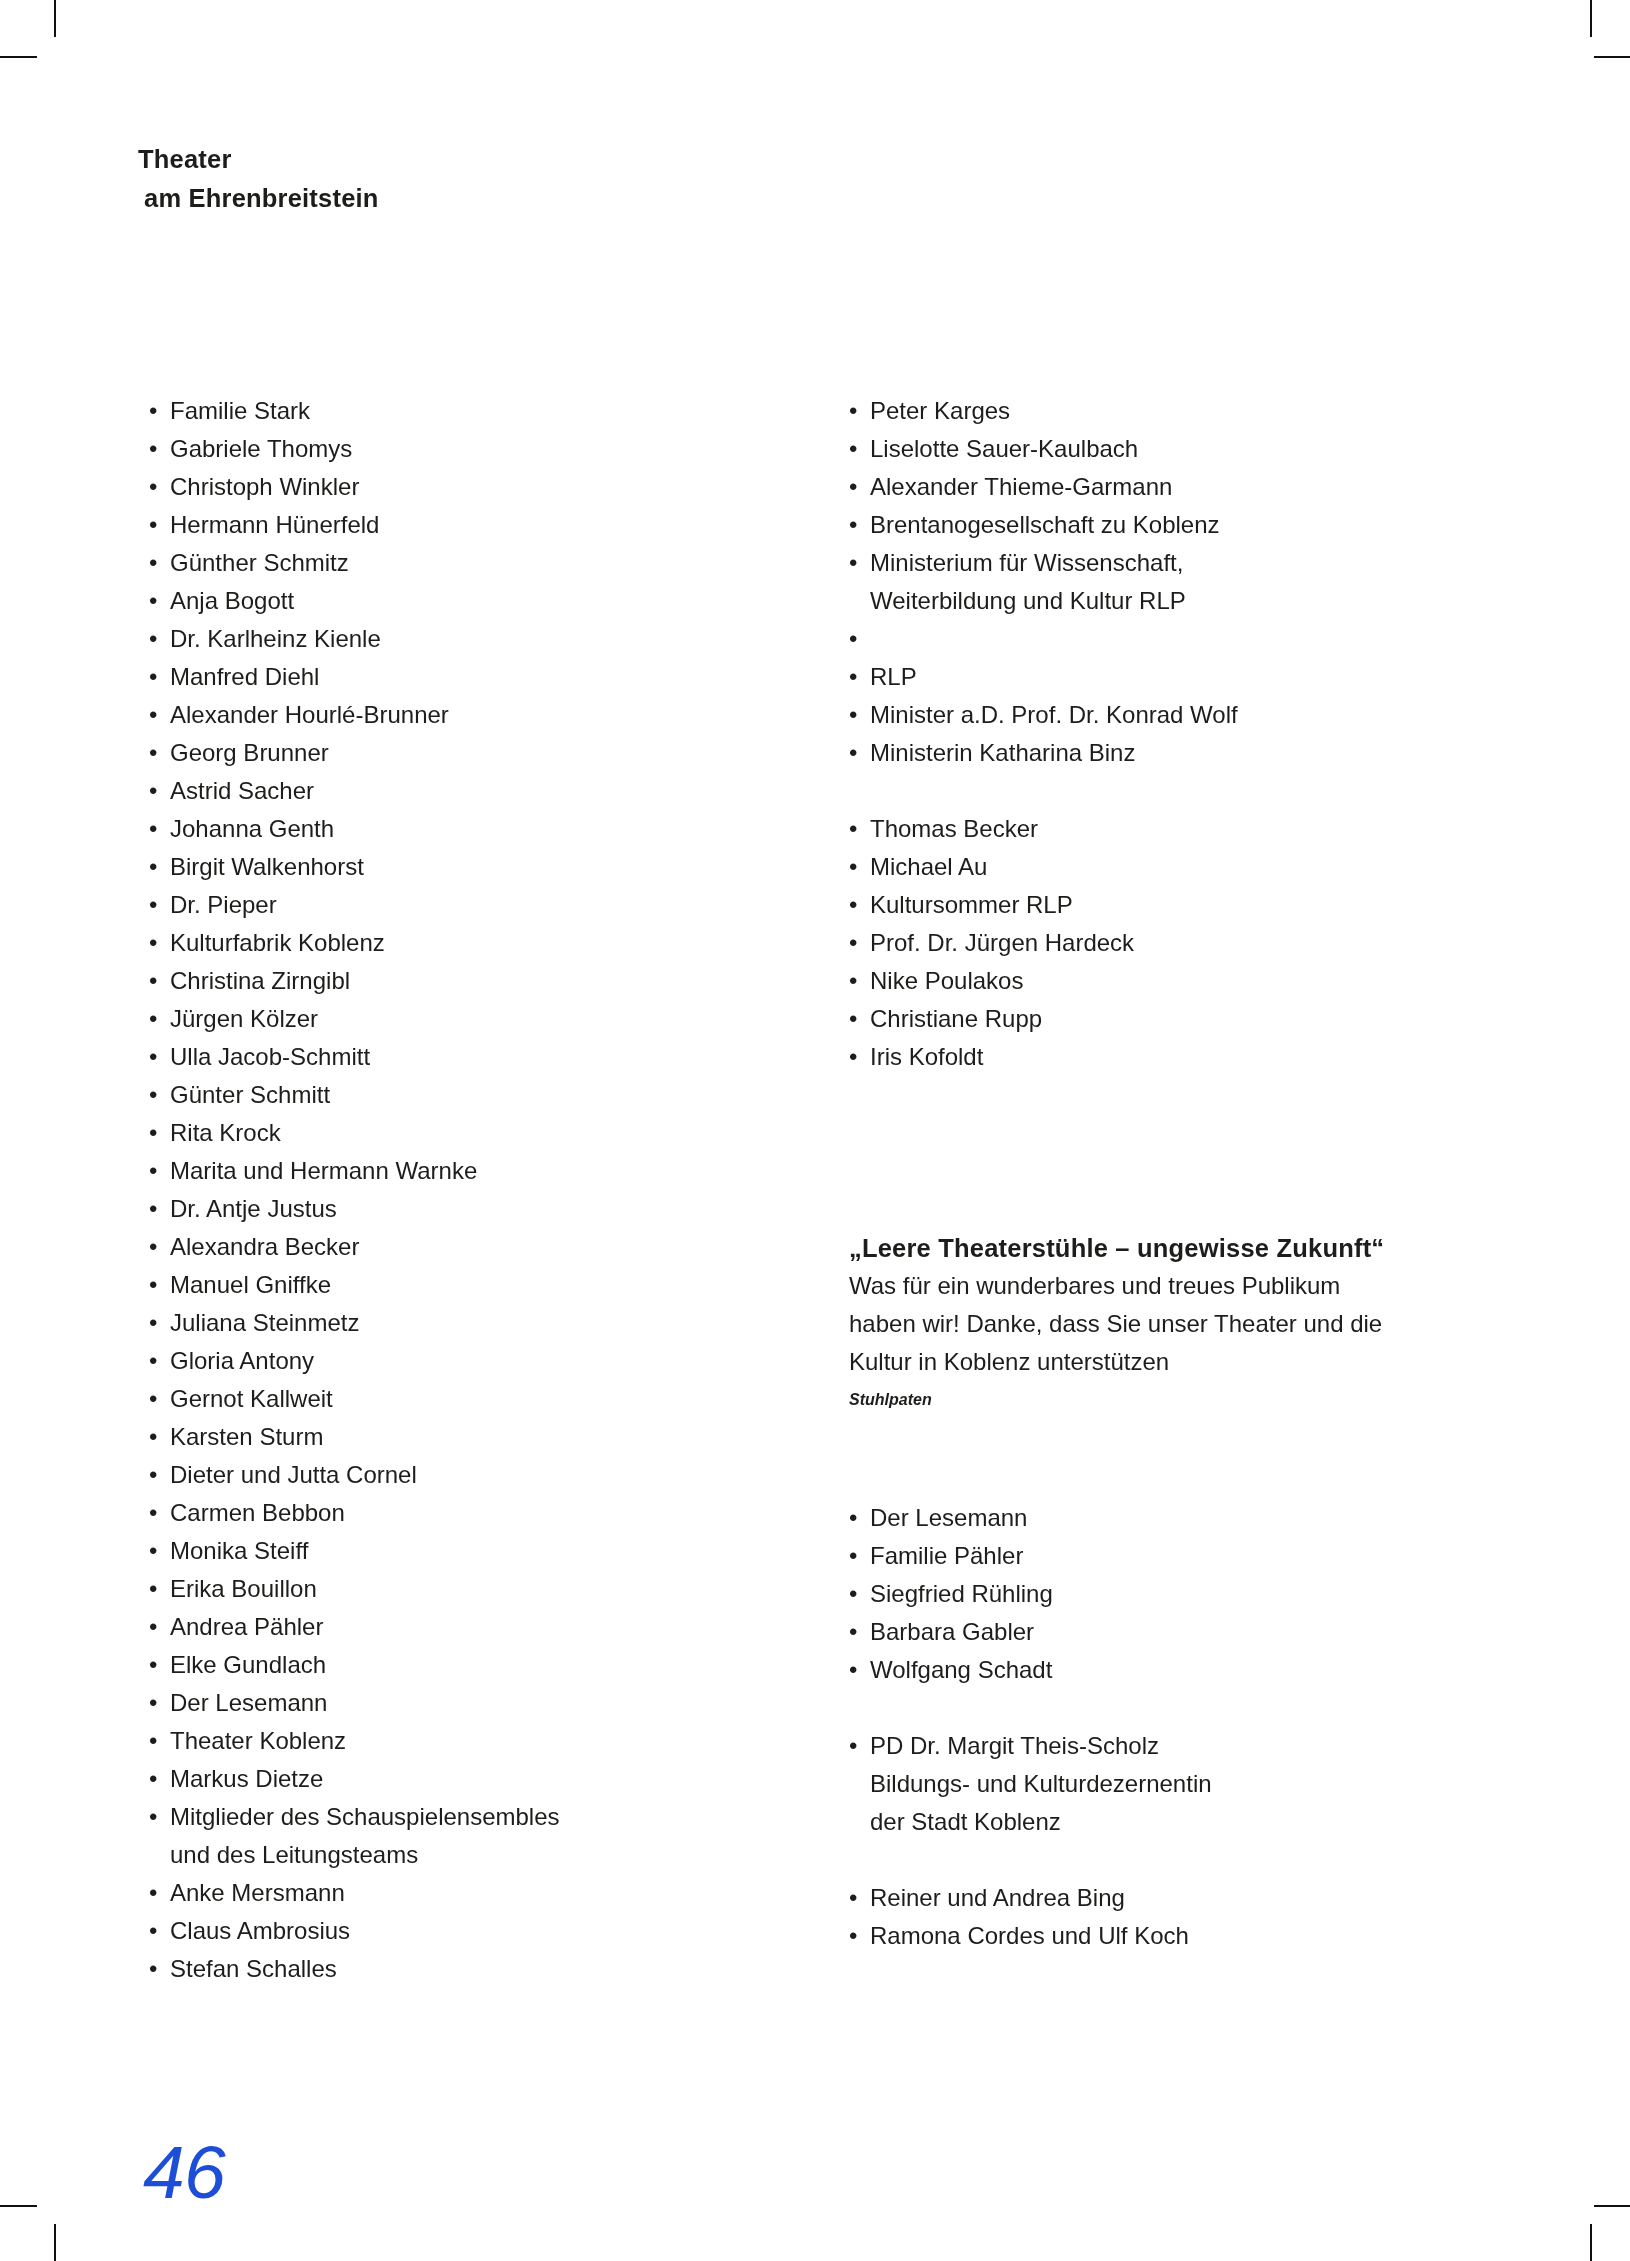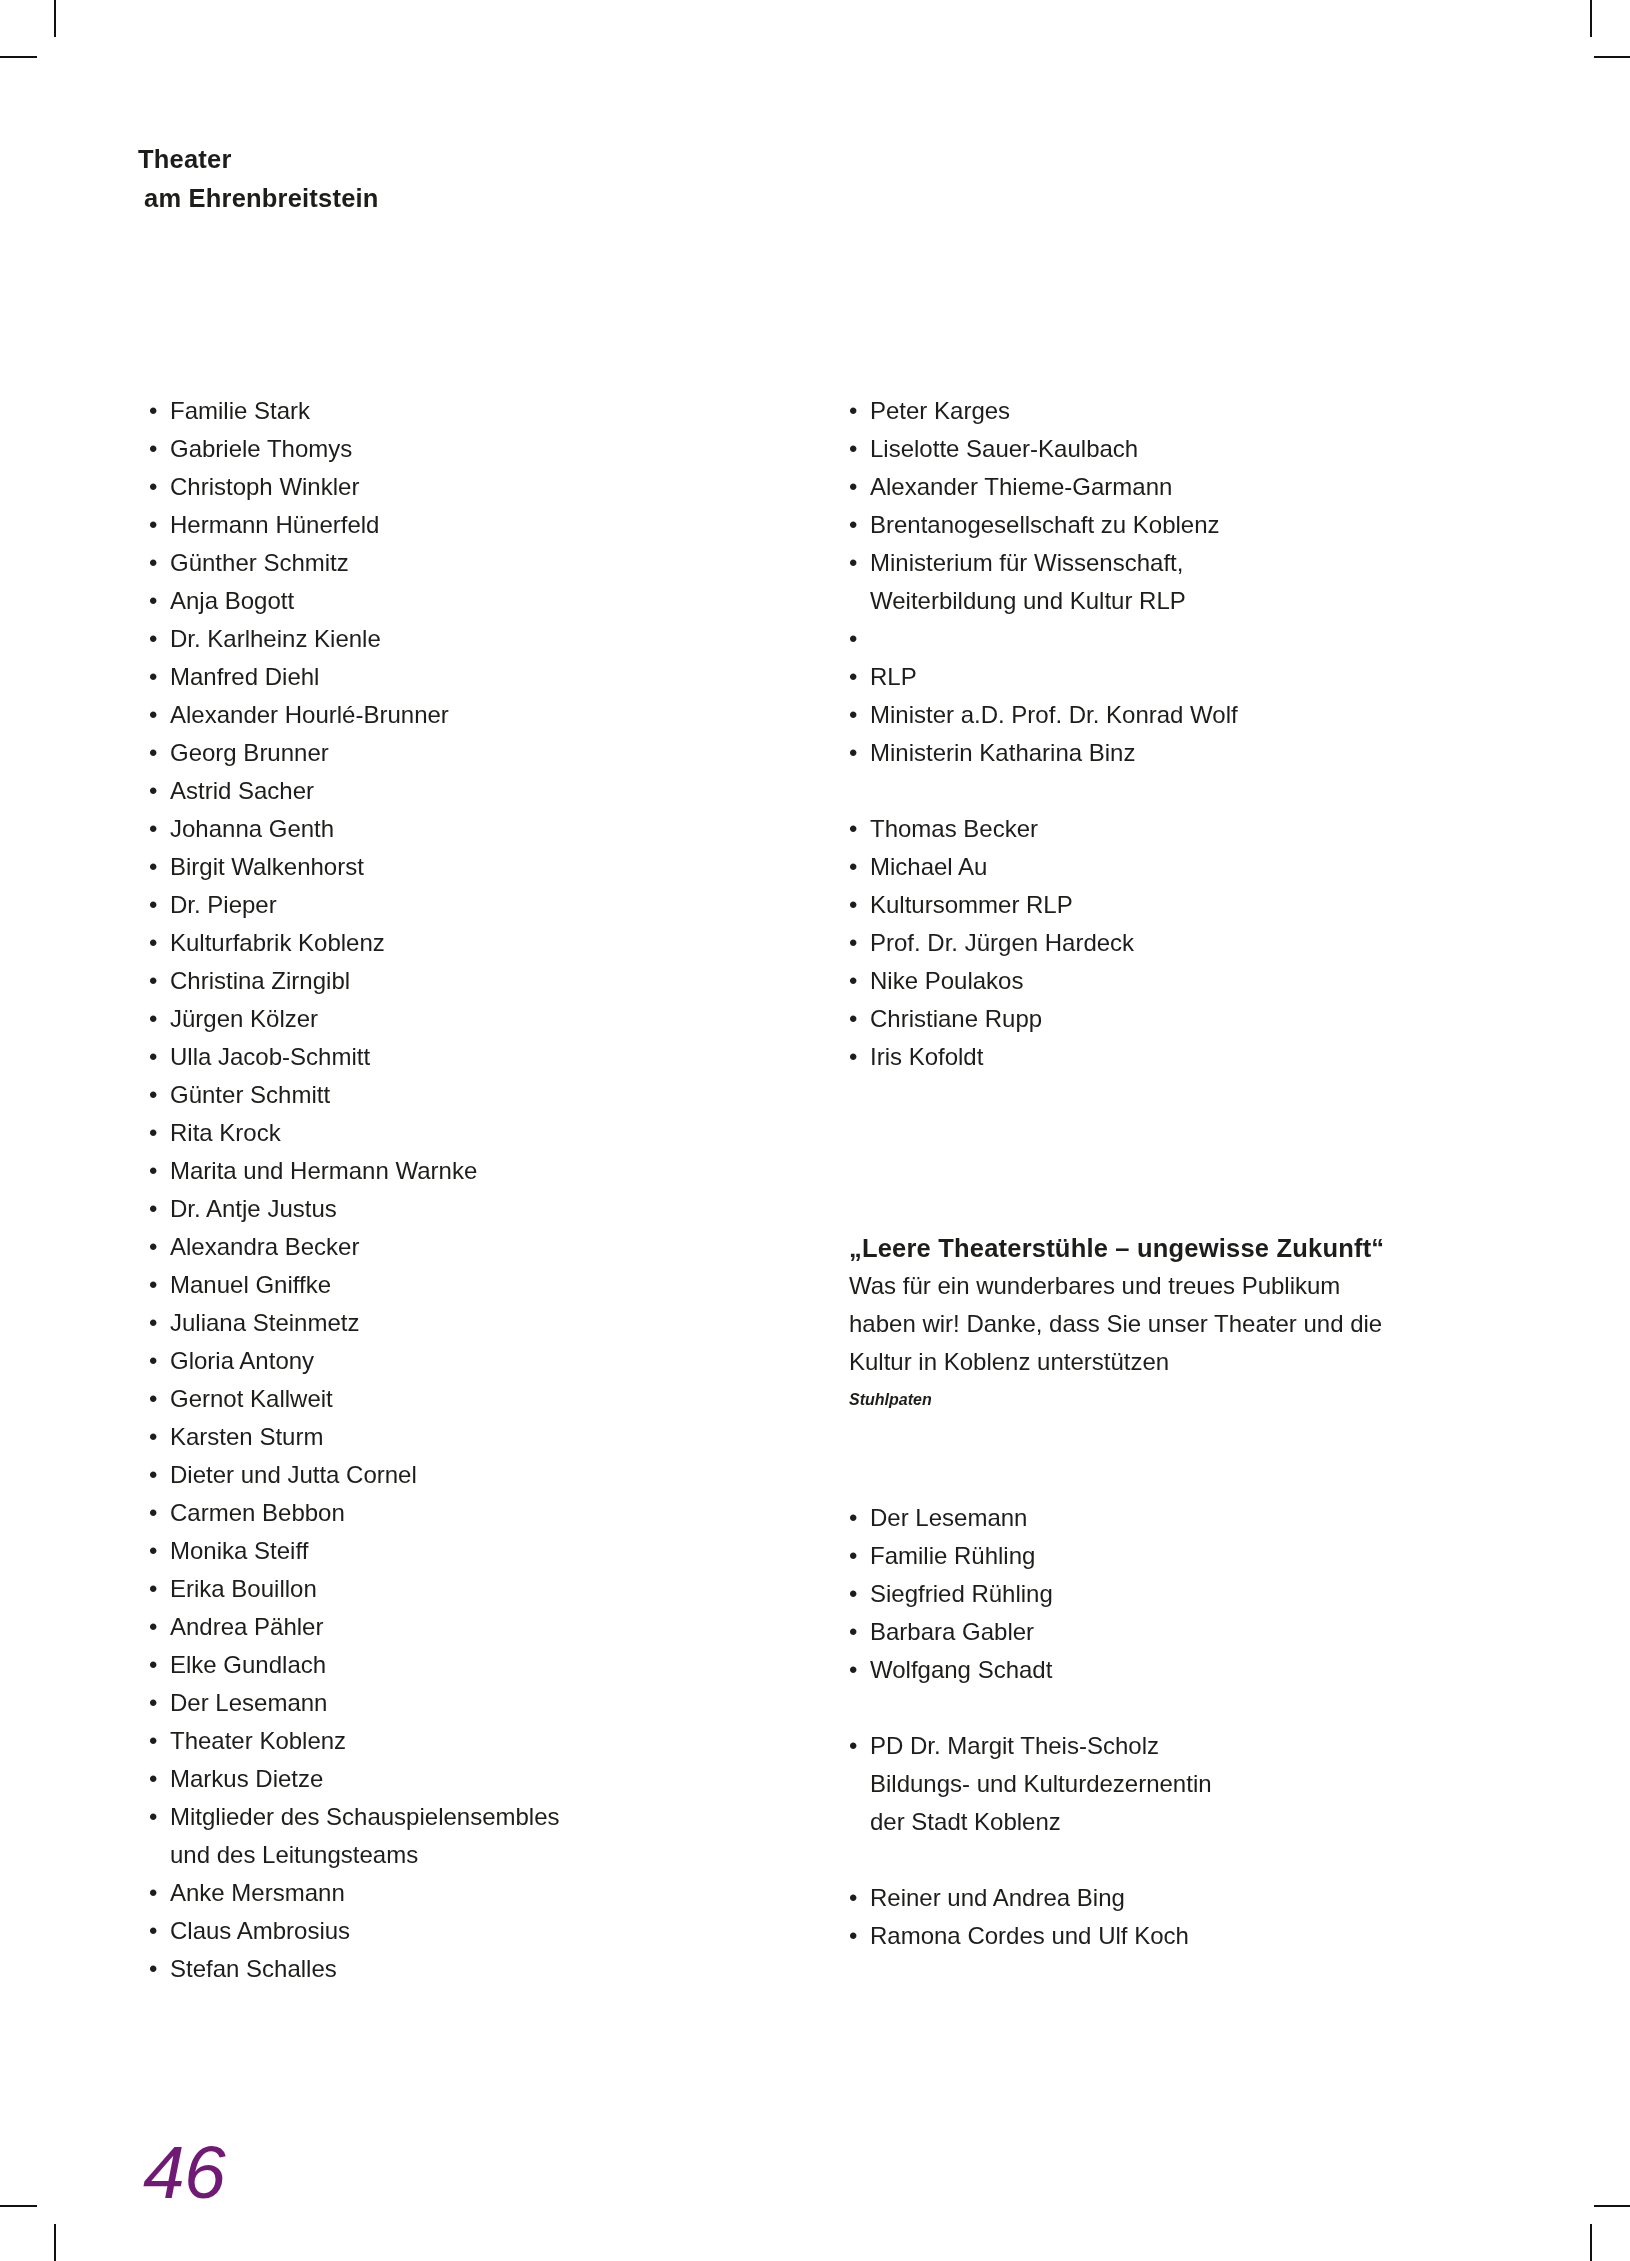--- a/index.html
+++ b/index.html
@@ -81,21 +81,21 @@
 
   
   .pagenum {
     position: absolute;
     left: 143px;
     top: 2129px;
     font-size: 75px;
     font-style: italic;
     font-weight: 300;
     letter-spacing: -0.8px;
-    color: #701a75;
+    color: #1d4ed8;
   }
 </style>
 </head>
 <body>
 
 <div>
 
   <div class="crop h tl-h"></div>
   <div class="crop v tl-v"></div>
   <div class="crop h tr-h"></div>
@@ -358,21 +358,21 @@
 Kultur in Koblenz unterstützen</p>
     <p class="section-subheading">Stuhlpaten</p>
 
     <ul class="name-list bottom">
         <li class="item">
         <span class="bullet">•</span>
         <span class="txt">Der Lesemann</span>
       </li>
         <li class="item">
         <span class="bullet">•</span>
-        <span class="txt">Familie Rühling</span>
+        <span class="txt">Familie Pähler</span>
       </li>
         <li class="item">
         <span class="bullet">•</span>
         <span class="txt">Siegfried Rühling</span>
       </li>
         <li class="item">
         <span class="bullet">•</span>
         <span class="txt">Barbara Gabler</span>
       </li>
         <li class="item">

